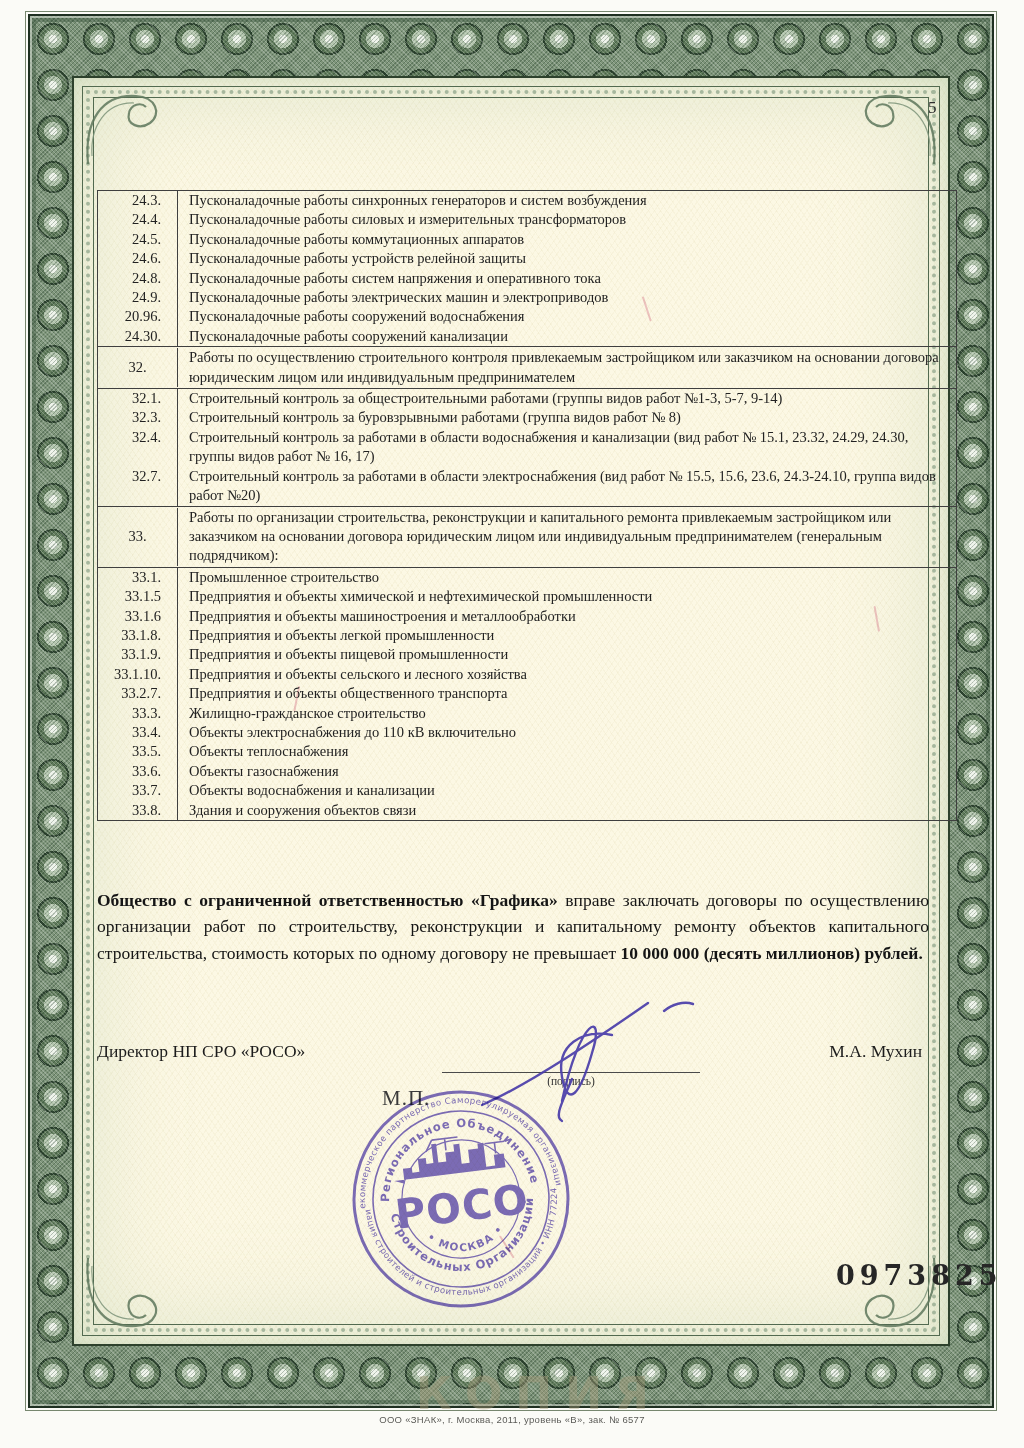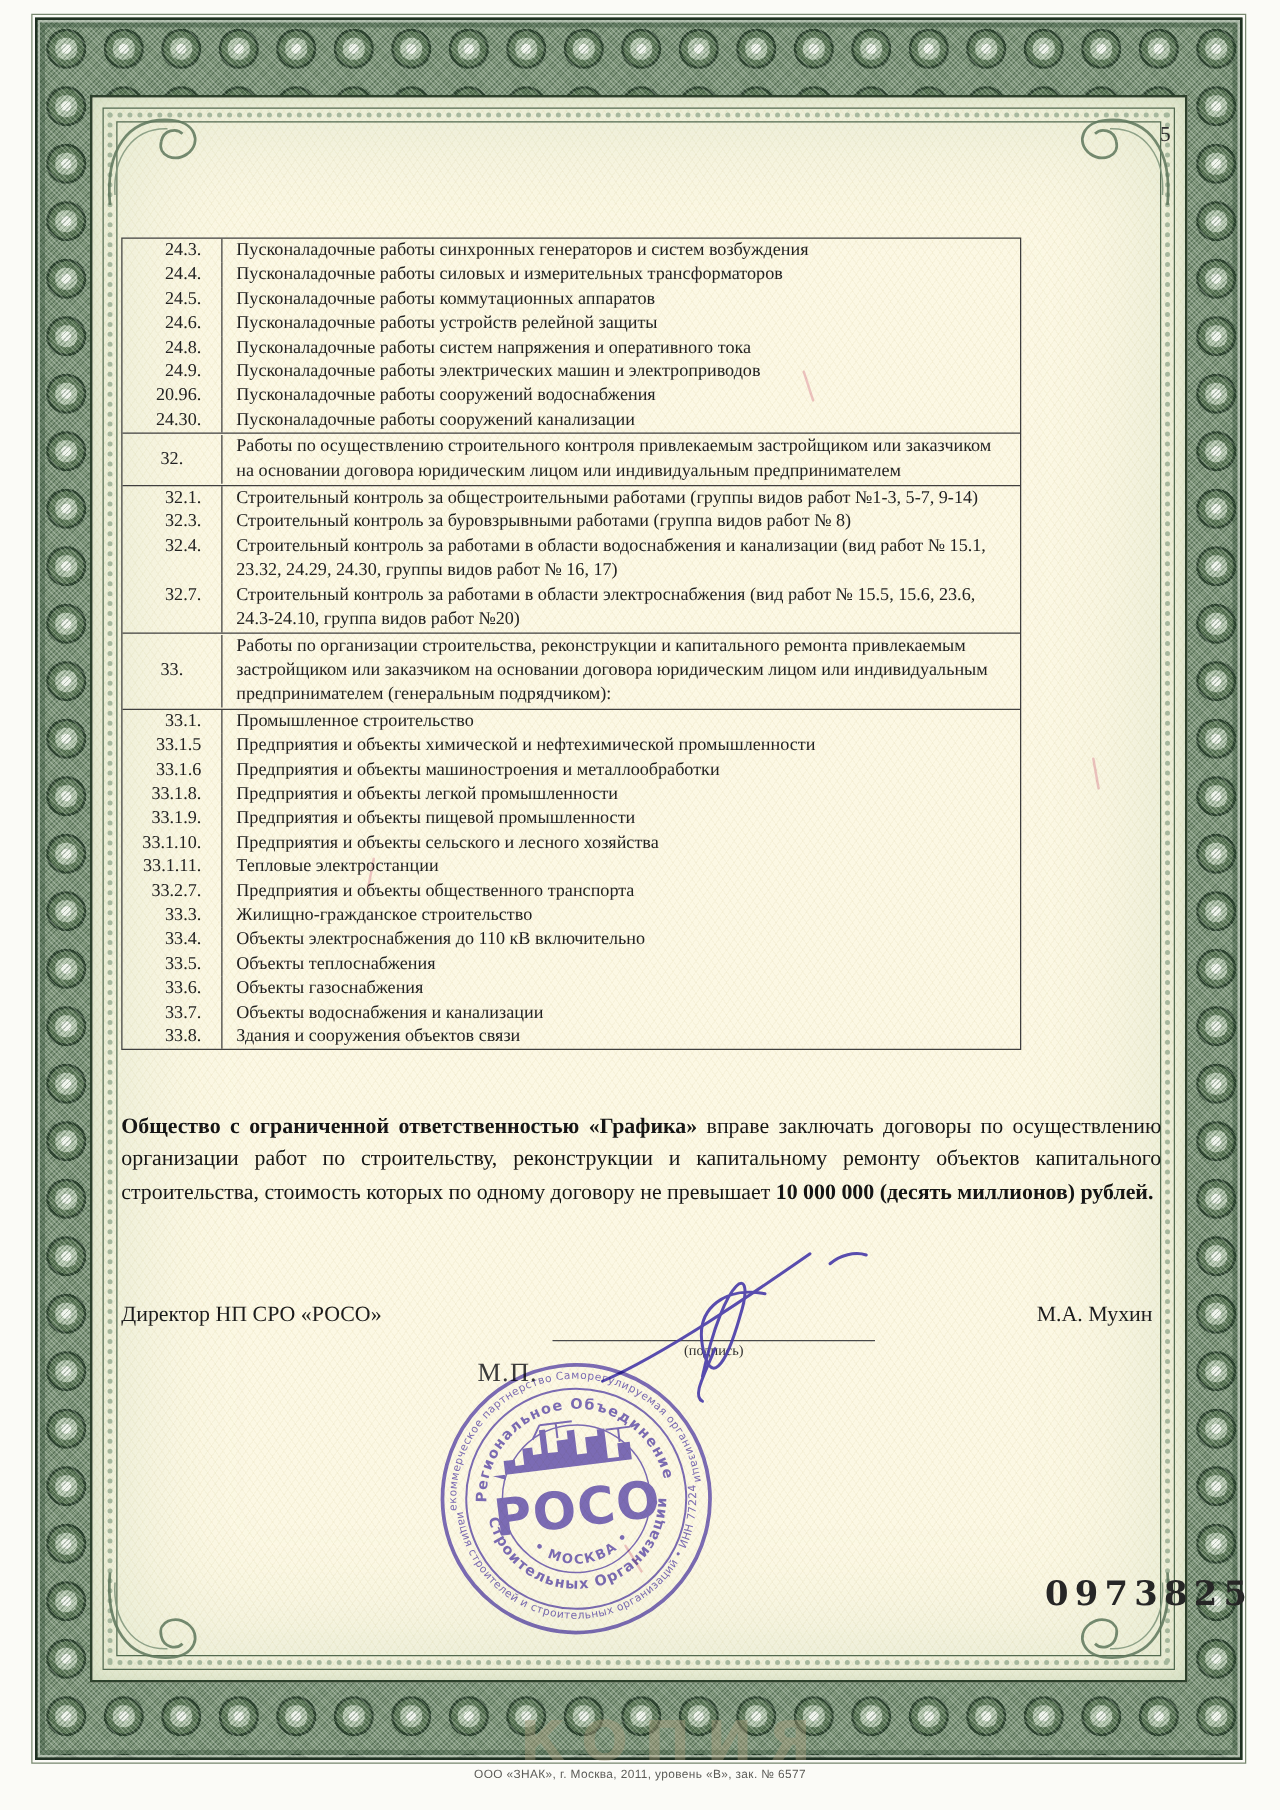--- a/index.html
+++ b/index.html
@@ -31,21 +31,21 @@
   .curl.tl{left:8px;top:8px;}
   .curl.tr{right:8px;top:8px;transform:scaleX(-1);}
   .curl.bl{left:8px;bottom:8px;transform:scaleY(-1);}
   .curl.br{right:8px;bottom:8px;transform:scale(-1,-1);}
   .fiber{position:absolute;width:26px;height:1.5px;background:rgba(205,95,120,.35);border-radius:2px;}
 
   
   .pageno{position:absolute;left:854px;top:20px;font-size:17px;color:#2e2e2e;}
 
   
-  .tbl{position:absolute;left:23px;top:112px;width:720px;box-sizing:border-box;
+  .tbl{position:absolute;left:23px;top:112px;width:860px;box-sizing:border-box;
        border:1.5px solid #3f3f3f;font-size:14.5px;line-height:19.4px;color:#222;}
   .row{display:grid;grid-template-columns:80px 1fr;}
   .row .num{border-right:1.3px solid #3f3f3f;text-align:right;padding:0 16px 0 2px;box-sizing:border-box;}
   .row .desc{padding:0 8px 0 11px;}
   .row.section{border-top:1.5px solid #3f3f3f;border-bottom:1.5px solid #3f3f3f;padding:1px 0;}
   .row.section .num{display:flex;align-items:center;justify-content:center;text-align:center;padding:0;}
 
   
   .para{position:absolute;left:23px;top:791px;width:832px;font-size:17.5px;line-height:26.5px;
         text-align:justify;color:#151515;}
@@ -182,24 +182,20 @@
     <span class="num">33.1.8.</span>
     <span class="desc">Предприятия и объекты легкой промышленности</span>
   </div>
         <div class="row">
     <span class="num">33.1.9.</span>
     <span class="desc">Предприятия и объекты пищевой промышленности</span>
   </div>
         <div class="row">
     <span class="num">33.1.10.</span>
     <span class="desc">Предприятия и объекты сельского и лесного хозяйства</span>
-  </div>
-        <div class="row">
-    <span class="num">33.1.11.</span>
-    <span class="desc">Тепловые электростанции</span>
   </div>
         <div class="row">
     <span class="num">33.2.7.</span>
     <span class="desc">Предприятия и объекты общественного транспорта</span>
   </div>
         <div class="row">
     <span class="num">33.3.</span>
     <span class="desc">Жилищно-гражданское строительство</span>
   </div>
         <div class="row">

